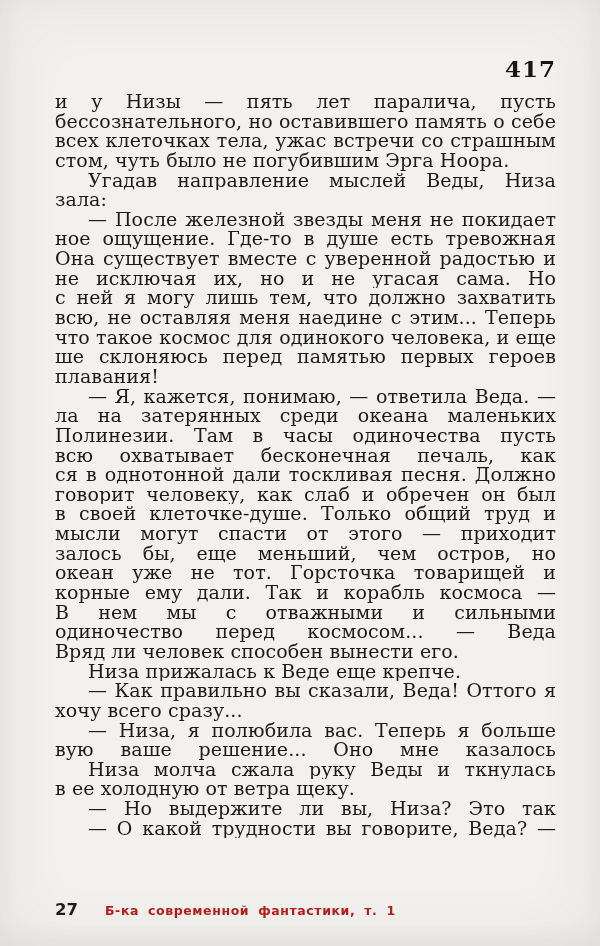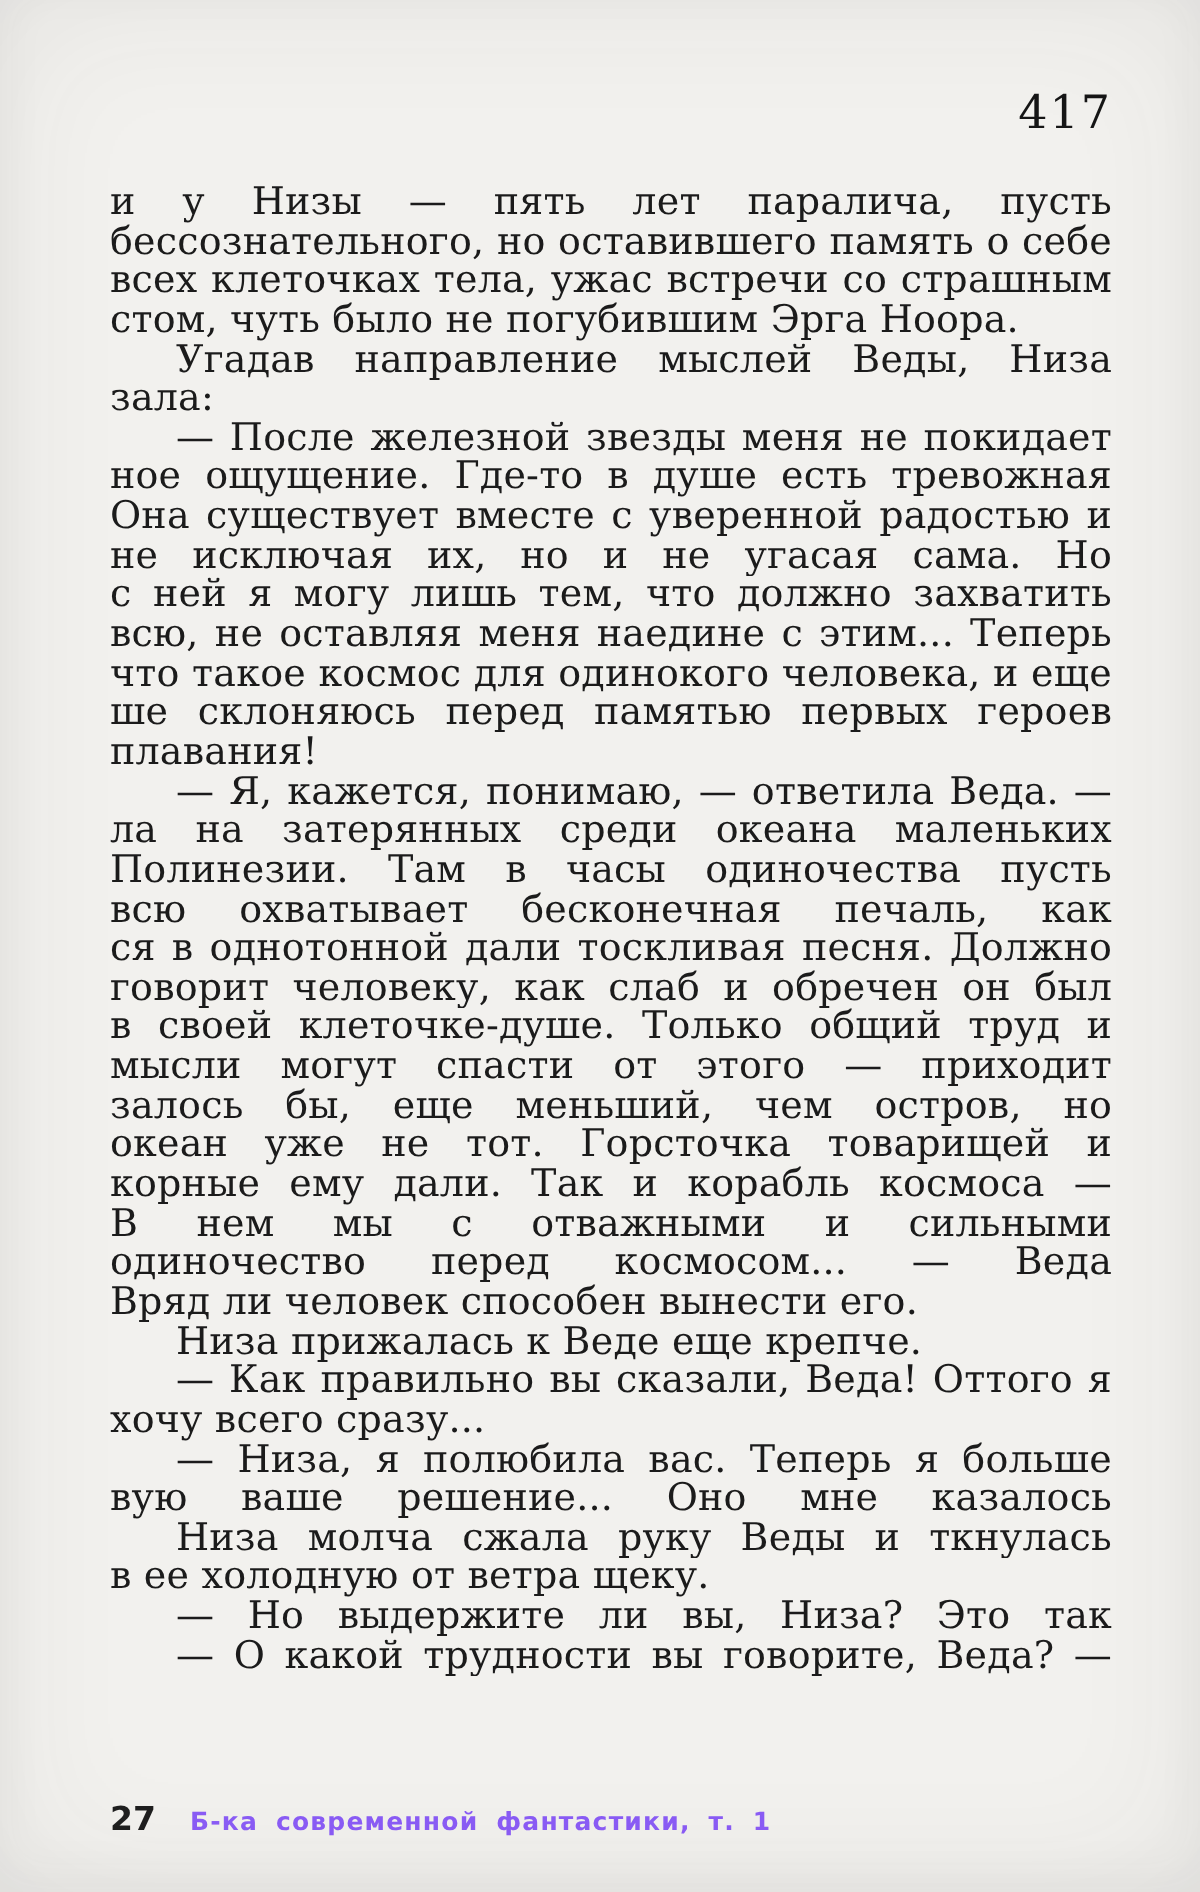--- a/index.html
+++ b/index.html
@@ -19,24 +19,24 @@
   
   .page::after {
     content: "";
     position: absolute;
     inset: 0;
     box-shadow: inset 0 0 70px rgba(60,60,55,0.07), inset 0 -8px 25px rgba(60,60,55,0.05);
     pointer-events: none;
   }
   .page-number {
     position: absolute;
-    top: 44px;
+    top: 55px;
     right: 44px;
     font-size: 23px;
-    font-weight: normal;
+    font-weight: bold;
     letter-spacing: 1px;
     color: #161616;
   }
   .page-text {
     position: absolute;
     top: 92px;
     left: 55px;
     width: 501px;
     font-size: 19px;
     line-height: 19.65px;
@@ -56,35 +56,35 @@
   }
   .line.indent {
     text-indent: 33px;
   }
   .footer {
     position: absolute;
     top: 900px;
     left: 55px;
     display: flex;
     align-items: baseline;
-    gap: 17px;
+    gap: 27px;
     color: #1f1f1f;
   }
   .footer .sig {
     font-family: "DejaVu Sans", "Liberation Sans", sans-serif;
     font-weight: bold;
     font-size: 16.5px;
   }
   .footer .series {
     font-family: "DejaVu Sans", "Liberation Sans", sans-serif;
     font-weight: bold;
     font-size: 12.5px;
     letter-spacing: 0.6px;
     word-spacing: 4px;
-    color: #8b5cf6;
+    color: #b91c1c;
   }
 </style>
 </head>
 <body>
 
 <div class="page">
   <div class="page-number">417</div>
 
   <div class="page-text">
       <div class="line">и у Низы — пять лет паралича, пусть совершенно</div>

